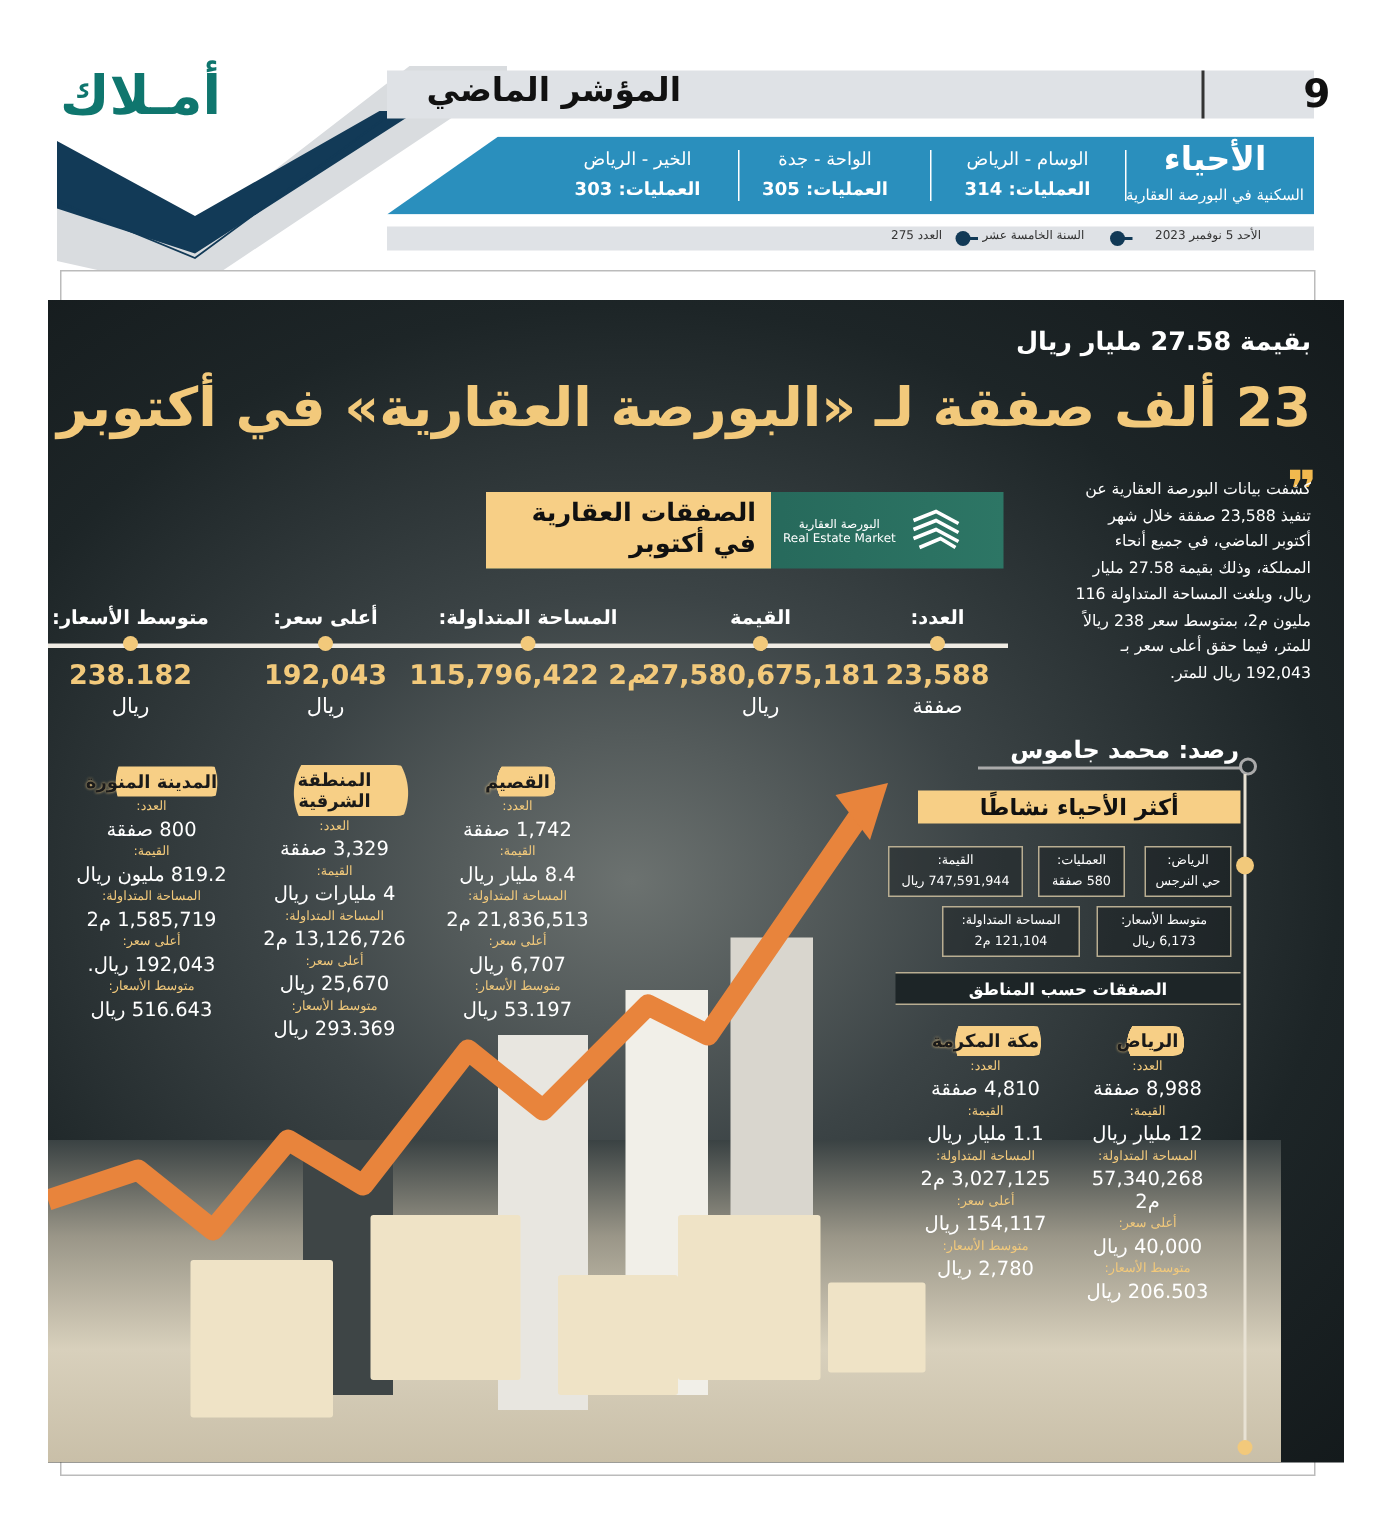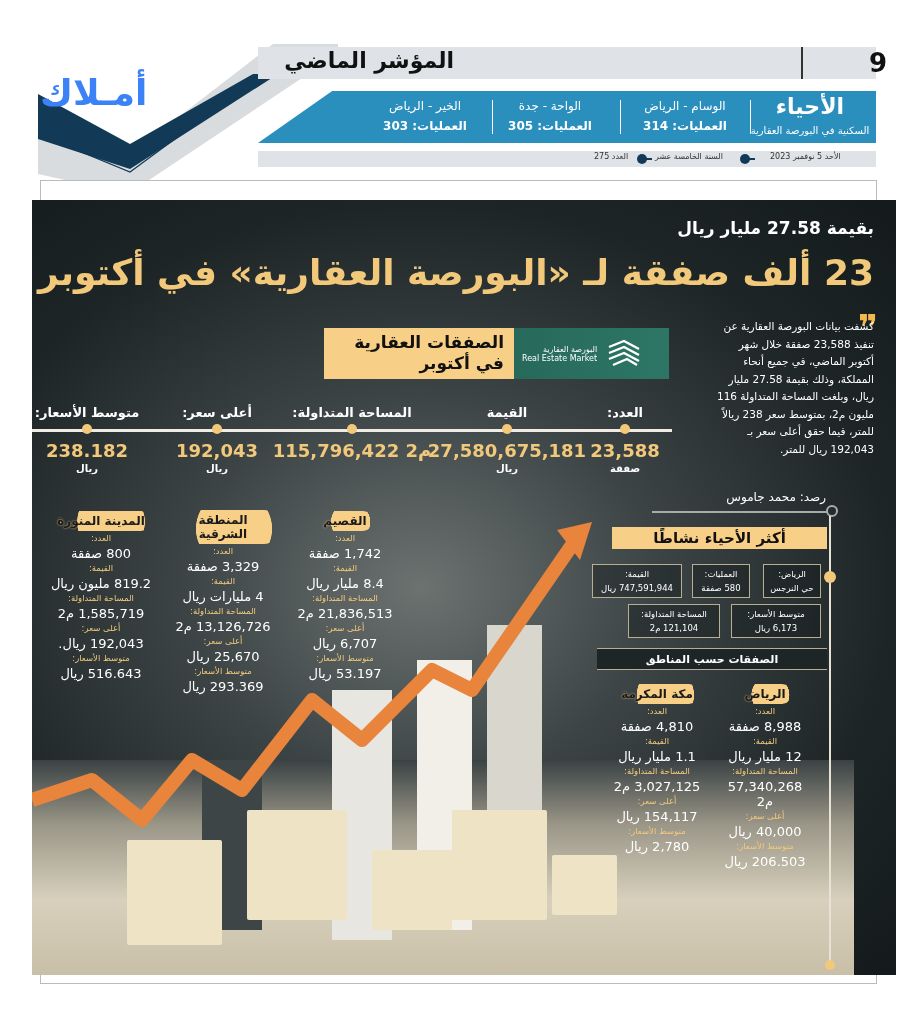--- a/index.html
+++ b/index.html
@@ -11,46 +11,46 @@
   .page-sep { left: 801px; top: 47px; width: 2px; height: 32px; background: #333; }
   .bluebar { left: 258px; top: 91px; width: 618px; height: 52px; background: #2a8fbd; clip-path: polygon(12% 0, 100% 0, 100% 100%, 0 100%); }
   .hood-title { right: 42px; top: 94px; color: #fff; font-size: 22px; font-weight: bold; direction: rtl; text-align: center; width: 130px; }
   .hood-sub { right: 42px; top: 125px; color: #fff; font-size: 10px; direction: rtl; width: 130px; text-align: center; }
   .hood-item { top: 96px; color: #fff; font-size: 12px; direction: rtl; text-align: center; width: 110px; line-height: 20px; }
   .hood-sep { top: 100px; width: 1px; height: 34px; background: #fff; }
   .datebar { left: 258px; top: 151px; width: 618px; height: 16px; background: #dfe2e6; }
   .date-item { top: 152px; font-size: 8px; color: #333; direction: rtl; }
   .dot-pin { top: 154px; width: 10px; height: 10px; border-radius: 50%; background: #123a57; }
   .dot-pin::after { content: ""; position: absolute; left: 9px; top: 4px; width: 6px; height: 2px; background: #123a57; }
-  .logo-text { left: 40px; top: 44px; font-size: 36px; font-weight: bold; color: #3b82f6; letter-spacing: 2px; margin-top: 28px; }
+  .logo-text { left: 40px; top: 44px; font-size: 36px; font-weight: bold; color: #0f766e; letter-spacing: 2px; }
   
   .frame { left: 40px; top: 180px; width: 837px; height: 804px; border: 1px solid #bbb; background: #fff; }
   .poster { left: 32px; top: 200px; width: 864px; height: 775px; overflow: hidden;
     background: radial-gradient(ellipse at 45% 50%, #6c7270 0%, #3c4446 35%, #1d2527 70%, #141a1c 100%); }
   .floor { left: 0; top: 560px; width: 822px; height: 215px; background: linear-gradient(180deg, #3a4243 0%, #9a9688 30%, #d8d0bc 65%, #c9bfa8 100%); }
   .kicker { right: 22px; top: 18px; color: #fff; font-size: 17px; font-weight: bold; direction: rtl; }
   .headline { right: 22px; top: 52px; color: #f2c97b; font-size: 36px; font-weight: bold; direction: rtl; white-space: nowrap; }
   .intro { right: 22px; top: 118px; width: 158px; color: #fff; font-size: 10.5px; line-height: 17.5px; direction: rtl; text-align: right; }
   .quote-mark { right: 18px; top: 110px; color: #f2b94e; font-size: 34px; font-weight: bold; line-height: 1; }
-  .byline { right: 70px; top: 290px; color: #fff; font-size: 12px; font-weight: normal; direction: rtl; }
+  .byline { right: 70px; top: 290px; color: #fff; font-size: 16px; font-weight: bold; direction: rtl; }
   .byline-line { left: 620px; top: 311px; width: 175px; height: 2px; background: #aaa; }
   .byline-dot { left: 794px; top: 305px; width: 12px; height: 12px; border: 2px solid #aaa; border-radius: 50%; }
   .vline { left: 797px; top: 316px; width: 2px; height: 450px; background: #e8e2d4; }
   .vdot1 { left: 792px; top: 371px; width: 12px; height: 12px; border-radius: 50%; background: #f2c97b; }
   .vdot2 { left: 793px; top: 760px; width: 10px; height: 10px; border-radius: 50%; background: #f2c97b; }
   .title-box { left: 292px; top: 128px; width: 345px; height: 51px; background: linear-gradient(90deg,#1f5a50,#2d7665); display:flex; }
   .title-gold { width: 190px; height: 51px; background: #f7cf86; color: #111; font-size: 17px; font-weight: bold; direction: rtl; text-align: right; padding: 4px 10px; line-height: 21px; }
   .rem-logo { flex: 1; color: #fff; font-size: 8px; padding: 12px 8px; direction: ltr; display:flex; align-items:center; gap:8px; }
   .rem-icon { width: 38px; height: 30px; }
   .stat-line { left: 0px; top: 229px; width: 640px; height: 3px; background: #f0ece4; }
   .stat { top: 205px; text-align: center; width: 150px; direction: rtl; }
   .stat-label { color: #fff; font-size: 13px; font-weight: bold; }
   .stat-dot { margin: 4px auto 0; width: 10px; height: 10px; border-radius: 50%; background: #f2c97b; }
   .stat-value { color: #f2c97b; font-size: 18px; font-weight: bold; margin-top: 6px; direction: ltr; }
-  .stat-unit { color: #fff; font-size: 10px; font-weight: bold; margin-top: 2px; }
+  .stat-unit { color: #fff; font-size: 14px; font-weight: normal; margin-top: 2px; }
   .region { text-align: center; width: 110px; direction: rtl; }
   .region-name { display: inline-block; color: #1a1a1a; font-size: 12px; font-weight: bold; line-height: 14px; padding: 3px 6px; border-radius: 14px; background: radial-gradient(circle at 60% 55%, #f7cf86 0 55%, transparent 56%); text-shadow: 0 0 2px #f7cf86; }
   .r-label { color: #f2c97b; font-size: 8.5px; line-height: 15px; }
   .r-value { color: #fff; font-size: 13px; line-height: 15px; }
   .sub-head { background: #f7cf86; color: #111; font-weight: bold; direction: rtl; text-align: center; }
   .info-box { border: 1px solid #b9ae92; color: #fff; font-size: 8.5px; text-align: center; line-height: 14px; padding: 2px 4px; direction: rtl; background: rgba(20,26,28,0.4); }
   .house { background: #efe3c6; border-radius: 2px; }
 </style>
 </head>
 <body>
@@ -122,21 +122,21 @@
   <div class="abs vline"></div>
   <div class="abs vdot1"></div>
   <div class="abs vdot2"></div>
 
   <div class="abs title-box">
     <div class="title-gold">
       <div>الصفقات العقارية</div>
       <div>في أكتوبر</div>
     </div>
     <div class="rem-logo">
-      <div style="text-align:right">
+      <div style="text-align:center">
         <div style="direction:rtl">البورصة العقارية</div>
         <div>Real Estate Market</div>
       </div>
       <svg class="rem-icon" viewBox="0 0 38 30">
         <path d="M4 8 L19 2 L34 10 M4 14 L19 8 L34 16 M4 20 L19 14 L34 22 M8 26 L22 20 L32 26" stroke="#fff" stroke-width="2.4" fill="none"></path>
       </svg>
     </div>
   </div>
 
   <div class="abs stat-line"></div>

